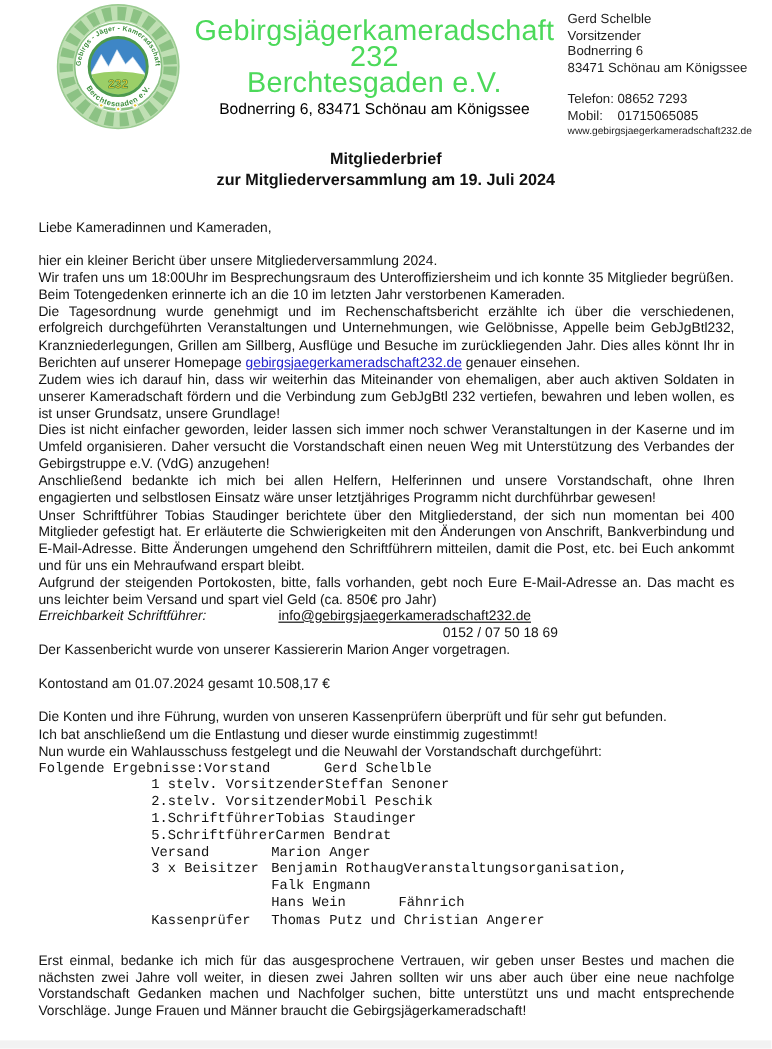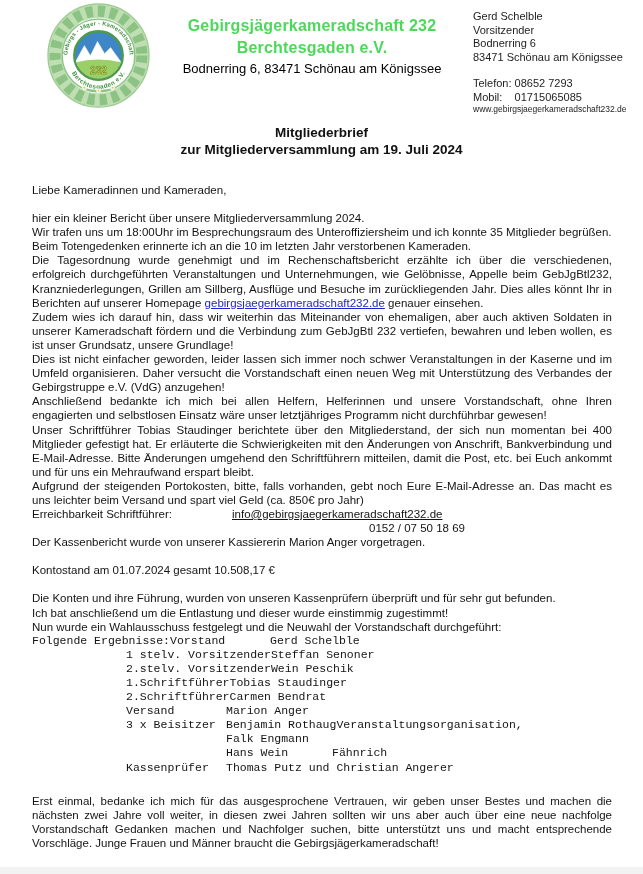--- a/index.html
+++ b/index.html
@@ -3,38 +3,38 @@
 <meta charset="utf-8">
 <style>
   html,body{margin:0;padding:0;background:#ffffff;}
   body{width:643px;height:874px;overflow:hidden;font-family:"Liberation Sans",sans-serif;color:#141414;position:relative;}
   .page{width:643px;height:874px;position:relative;background:#ffffff;}
 
   
   .letterhead{position:relative;height:112px;}
   .logo{position:absolute;left:46px;top:3px;}
   .org-block{position:absolute;left:158px;top:15px;width:308px;text-align:center;}
-  .org-title{font-size:16px;font-weight:bold;line-height:22px;color:#4cd95a;letter-spacing:.2px;}
+  .org-title{font-size:24px;font-weight:normal;line-height:22px;color:#4cd95a;letter-spacing:.2px;}
   .org-address{font-size:13px;line-height:15px;color:#000000;margin-top:2px;}
   .contact-block{position:absolute;left:473px;top:10px;font-size:11px;line-height:13.5px;color:#1d1d1d;}
   .contact-line{white-space:pre-wrap;}
   .contact-phone{margin-top:13px;}
   .contact-site{font-size:8.5px;line-height:11px;}
 
   
   .doc-title{margin-top:12px;text-align:center;font-weight:bold;font-size:13.5px;line-height:17px;color:#111;}
 
   
   .body{margin:25px 31px 0 32px;font-size:11.5px;line-height:14.1px;text-align:justify;}
   .body p{margin:0;}
   p.salutation{margin-bottom:14px;text-align:left;}
   a.doc-link{color:#2222cc;text-decoration:underline;cursor:pointer;}
   a.mail-link{color:#141414;text-decoration:underline;cursor:pointer;}
   .reach-row{text-align:left;}
-  .reach-label{display:inline-block;width:200px;}
+  .reach-label{display:inline-block;width:200px;font-style:italic;}
   .reach-phone{padding-left:190px;text-align:center;}
   p.kontostand{margin:14px 0;text-align:left;}
 
   
   .results{margin:0;font-family:Liberation Mono, monospace;}
   .res-row{display:flex;white-space:nowrap;line-height:14.1px;}
   .res-label{flex:0 0 94px;}
   .res-role{flex:0 0 100px;}
   .res-name{flex:0 0 106px;overflow:visible;}
   .res-func{flex:1 1 auto;}
@@ -146,32 +146,32 @@
       </div>
       <div class="res-row">
         <span class="res-label"></span>
         <span class="res-role">1 stelv. Vorsitzender</span>
         <span class="res-name">Steffan Senoner</span>
         <span class="res-func"></span>
       </div>
       <div class="res-row">
         <span class="res-label"></span>
         <span class="res-role">2.stelv. Vorsitzender</span>
-        <span class="res-name">Wein Peschik</span>
+        <span class="res-name">Mobil Peschik</span>
         <span class="res-func"></span>
       </div>
       <div class="res-row">
         <span class="res-label"></span>
         <span class="res-role">1.Schriftführer</span>
         <span class="res-name">Tobias Staudinger</span>
         <span class="res-func"></span>
       </div>
       <div class="res-row">
         <span class="res-label"></span>
-        <span class="res-role">2.Schriftführer</span>
+        <span class="res-role">5.Schriftführer</span>
         <span class="res-name">Carmen Bendrat</span>
         <span class="res-func"></span>
       </div>
       <div class="res-row">
         <span class="res-label"></span>
         <span class="res-role">Versand</span>
         <span class="res-name">Marion Anger</span>
         <span class="res-func"></span>
       </div>
       <div class="res-row">

